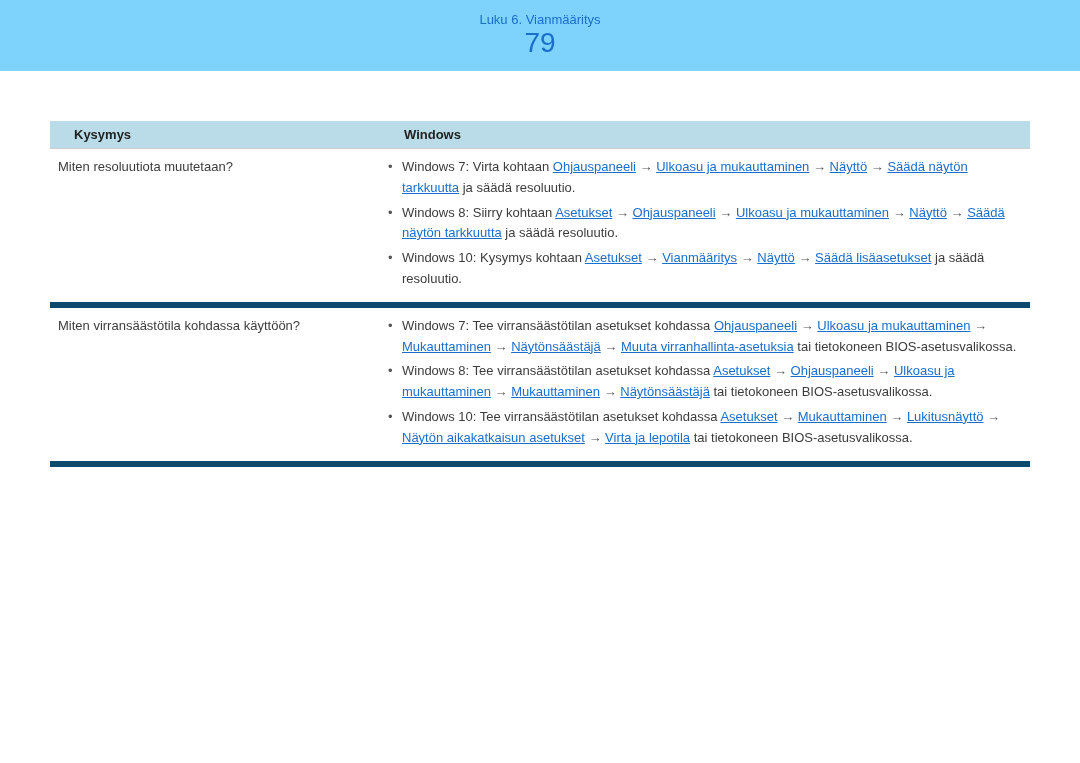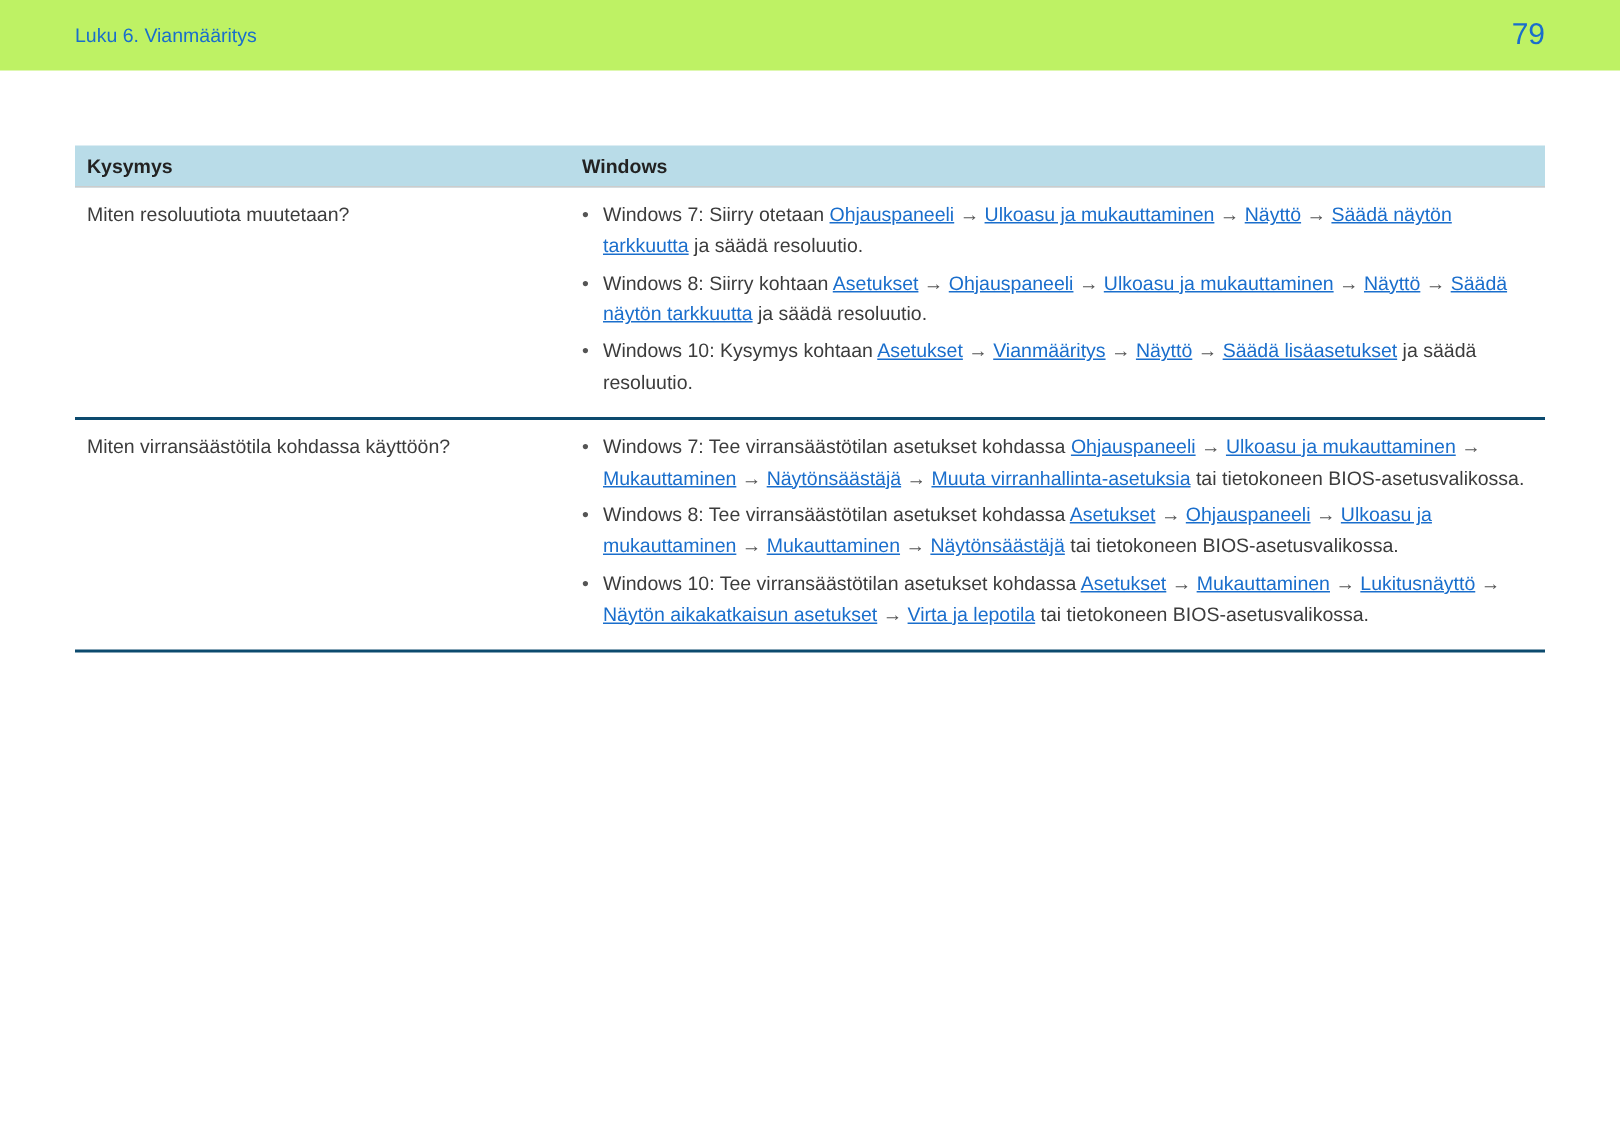--- a/index.html
+++ b/index.html
@@ -5,55 +5,56 @@
   * { margin: 0; padding: 0; box-sizing: border-box; }
   body {
     font-family: "Segoe UI", Arial, sans-serif;
     font-size: 13px;
     color: #3c3c3c;
     width: 1080px;
     height: 763px;
     background: #ffffff;
   }
   .header-bar {
-    background: #bef264;
+    background: #7dd3fc;
     padding: 12px 50px;
     display: flex;
     justify-content: space-between;
     align-items: center;
+    flex-direction: column;
   }
   .breadcrumb {
     color: #1a6ecc;
     font-size: 13px;
   }
   .page-number {
     color: #1a6ecc;
-    font-size: 20px;
+    font-size: 28px;
     font-weight: 300;
   }
   .content {
     padding: 50px 50px 0 50px;
   }
   table {
     width: 100%;
     border-collapse: collapse;
   }
   thead th {
     background: #b9dce8;
     text-align: left;
     font-weight: 600;
-    padding: 6px 8px;
+    padding: 6px 24px;
     font-size: 13px;
     color: #222;
     border-bottom: 1px solid #ccc;
   }
   tbody td {
     vertical-align: top;
     padding: 8px 8px;
-    border-bottom: 2px solid #0c4a6e;
+    border-bottom: 6px solid #0c4a6e;
     font-size: 13px;
     line-height: 1.6;
   }
   .col-q { width: 330px; }
   ul { list-style: none; padding-left: 0; }
   li { position: relative; padding-left: 14px; margin-bottom: 4px; }
   li::before { content: "•"; position: absolute; left: 0; color: #555; }
   .link { color: #1a6ecc; text-decoration: underline; }
   .arrow { color: #555; }
   .plain { color: #3c3c3c; }
@@ -72,21 +73,21 @@
       <tr>
         <th class="col-q">Kysymys</th>
         <th>Windows</th>
       </tr>
     </thead>
     <tbody id="tbody">
         <tr>
           <td class="col-q">Miten resoluutiota muutetaan?</td>
           <td>
             <ul>
-              <li><span class="plain">Windows 7: Siirry otetaan </span><span class="link">Ohjauspaneeli</span><span class="arrow"> → </span><span class="link">Ulkoasu ja mukauttaminen</span><span class="arrow"> → </span><span class="link">Näyttö</span><span class="arrow"> → </span><span class="link">Säädä näytön tarkkuutta</span><span class="plain"> ja säädä resoluutio.</span></li>
+              <li><span class="plain">Windows 7: Virta kohtaan </span><span class="link">Ohjauspaneeli</span><span class="arrow"> → </span><span class="link">Ulkoasu ja mukauttaminen</span><span class="arrow"> → </span><span class="link">Näyttö</span><span class="arrow"> → </span><span class="link">Säädä näytön tarkkuutta</span><span class="plain"> ja säädä resoluutio.</span></li>
               <li><span class="plain">Windows 8: Siirry kohtaan </span><span class="link">Asetukset</span><span class="arrow"> → </span><span class="link">Ohjauspaneeli</span><span class="arrow"> → </span><span class="link">Ulkoasu ja mukauttaminen</span><span class="arrow"> → </span><span class="link">Näyttö</span><span class="arrow"> → </span><span class="link">Säädä näytön tarkkuutta</span><span class="plain"> ja säädä resoluutio.</span></li>
               <li><span class="plain">Windows 10: Kysymys kohtaan </span><span class="link">Asetukset</span><span class="arrow"> → </span><span class="link">Vianmääritys</span><span class="arrow"> → </span><span class="link">Näyttö</span><span class="arrow"> → </span><span class="link">Säädä lisäasetukset</span><span class="plain"> ja säädä resoluutio.</span></li>
             </ul>
           </td>
         </tr>
         <tr>
           <td class="col-q">Miten virransäästötila kohdassa käyttöön?</td>
           <td>
             <ul>
               <li><span class="plain">Windows 7: Tee virransäästötilan asetukset kohdassa </span><span class="link">Ohjauspaneeli</span><span class="arrow"> → </span><span class="link">Ulkoasu ja mukauttaminen</span><span class="arrow"> → </span><span class="link">Mukauttaminen</span><span class="arrow"> → </span><span class="link">Näytönsäästäjä</span><span class="arrow"> → </span><span class="link">Muuta virranhallinta-asetuksia</span><span class="plain"> tai tietokoneen BIOS-asetusvalikossa.</span></li>

